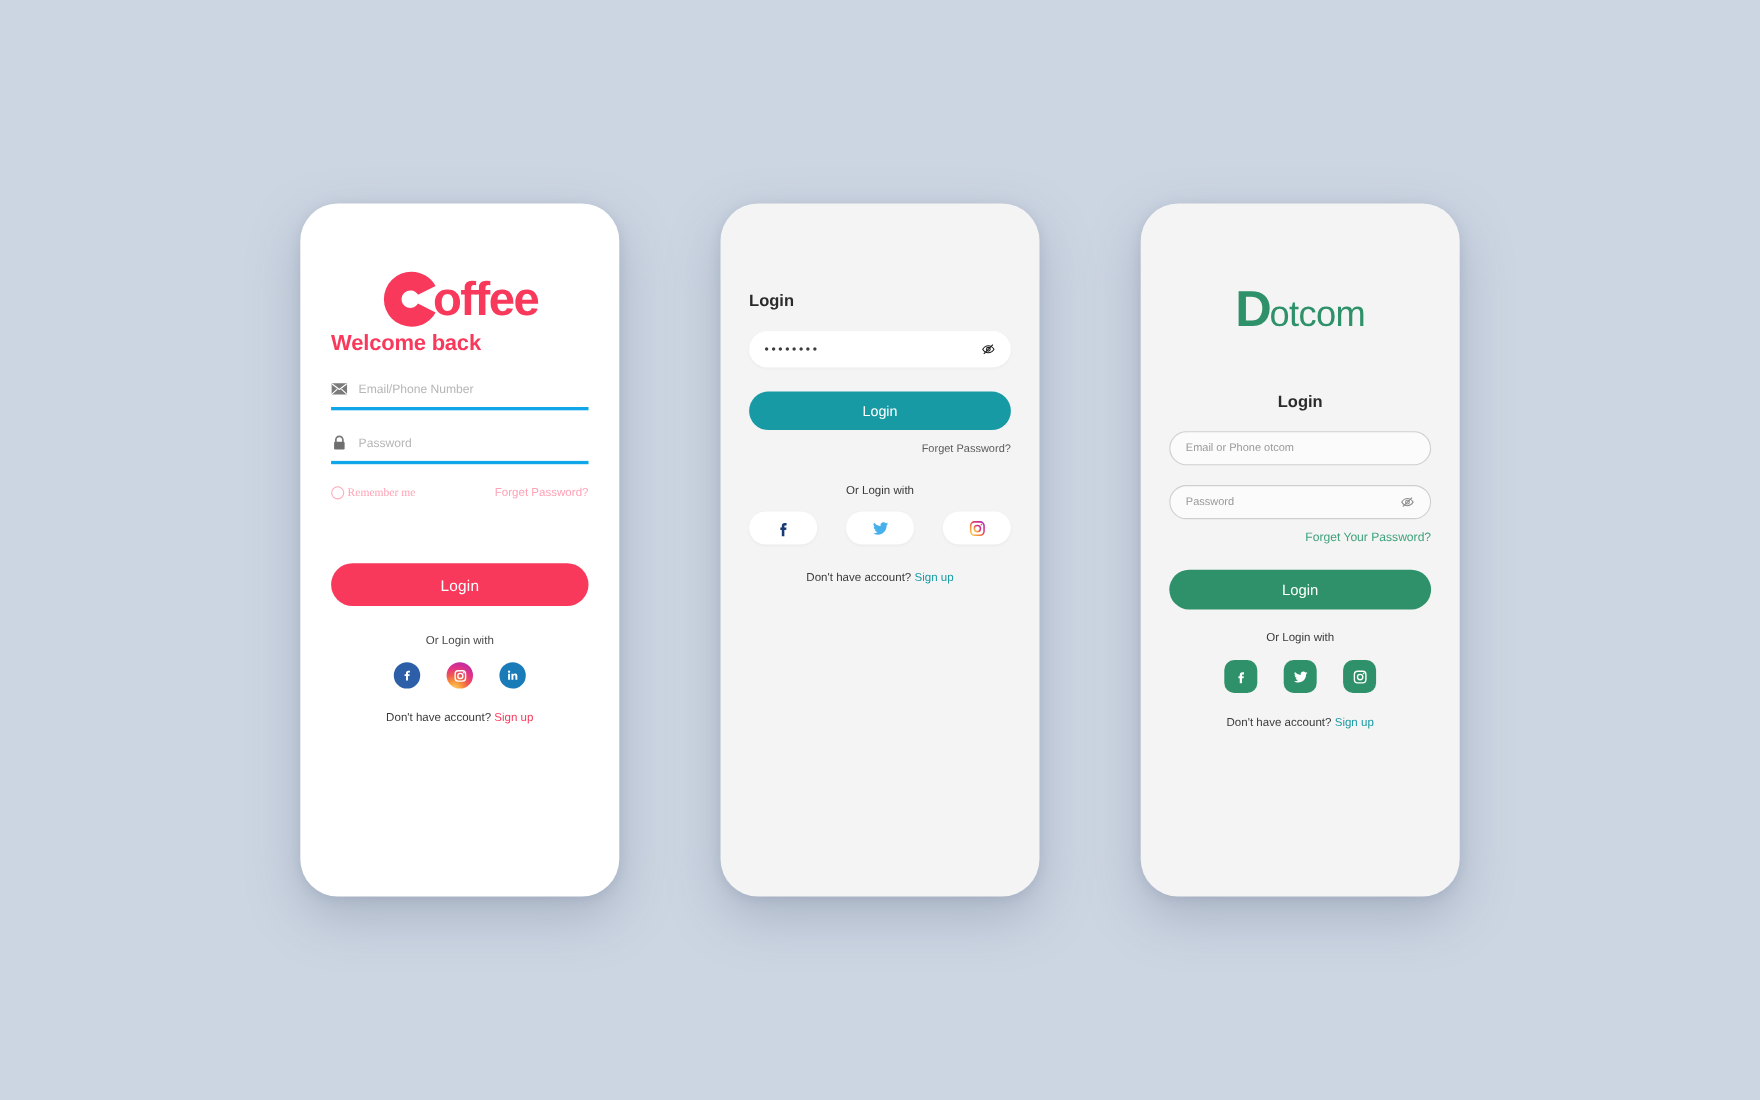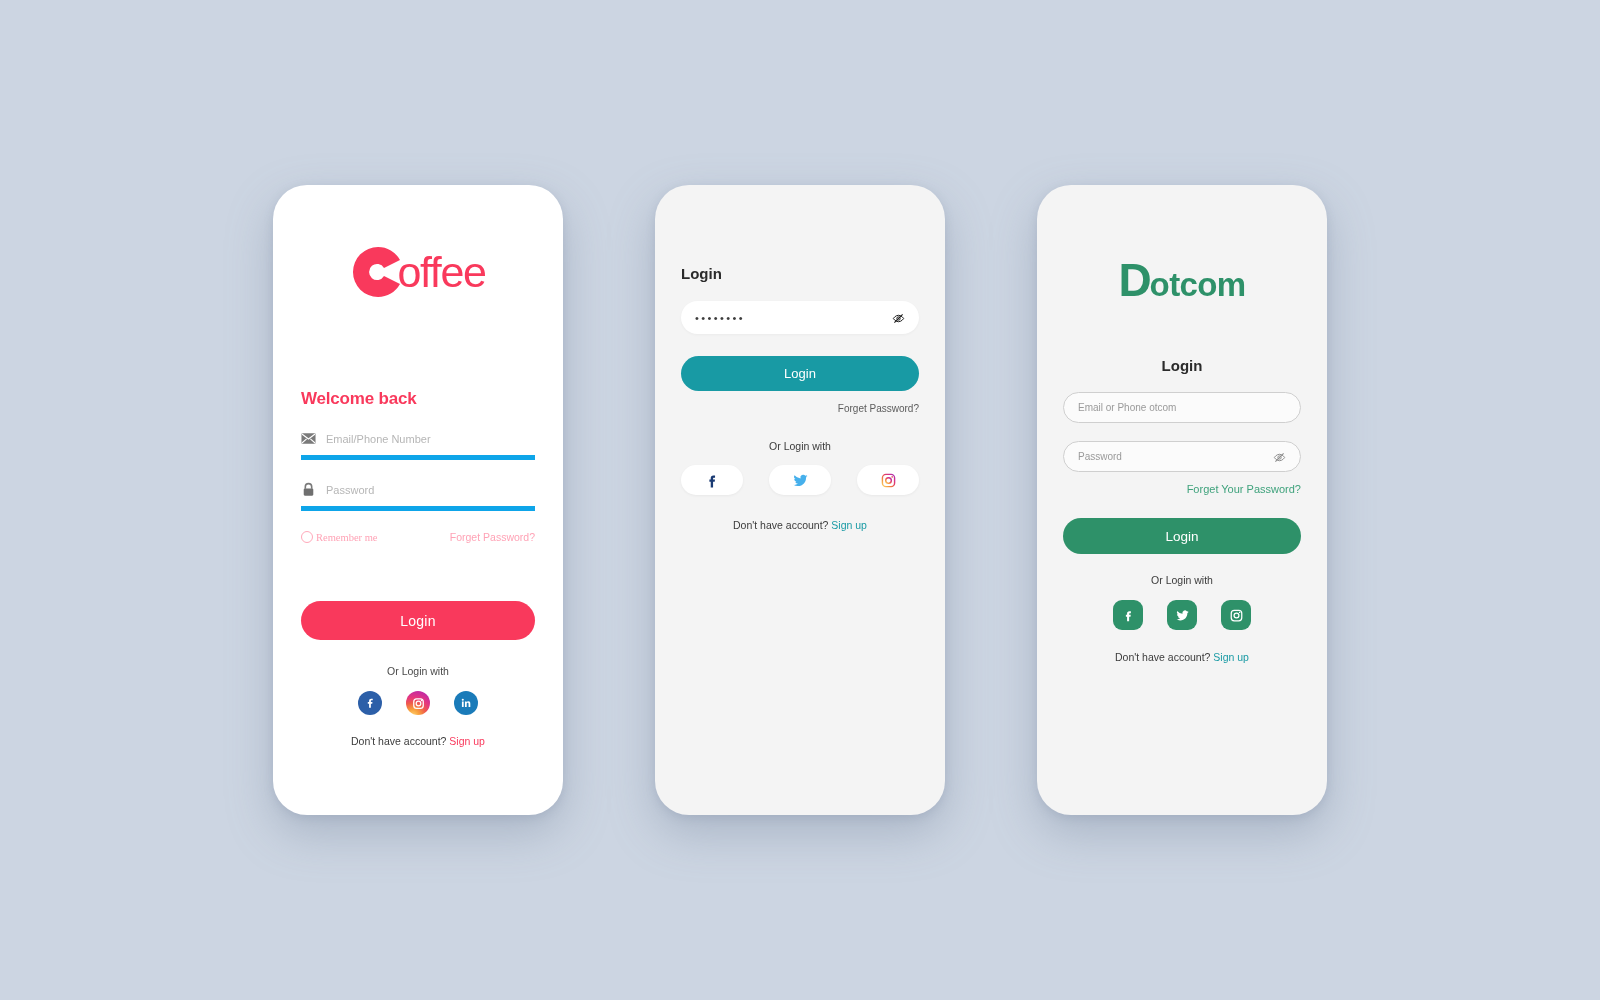--- a/index.html
+++ b/index.html
@@ -52,42 +52,41 @@
   }
   .coffee-c {
     position: relative;
     width: 54px;
     height: 54px;
     flex: 0 0 auto;
   }
   .coffee-c svg { display: block; }
   .coffee-word {
     font-size: 43px;
-    font-weight: 400;
+    font-weight: 700;
     color: #f9395c;
     letter-spacing: -1.4px;
     line-height: 1;
     margin-left: -8px;
     font-family: "Liberation Sans", sans-serif;
   }
 
   .p1-welcome {
-    margin-top: 88px;
-    font-size: 17px;
+    font-size: 20px;
     font-weight: 700;
     color: #f9395c;
     letter-spacing: -0.2px;
   }
 
   .p1-field {
     margin-top: 22px;
     display: flex;
     align-items: center;
     gap: 10px;
-    border-bottom: 5px solid #0ea5e9;
+    border-bottom: 3px solid #0ea5e9;
     padding-bottom: 9px;
   }
   .p1-field .fi { width: 15px; height: 15px; flex: 0 0 auto; display:block; }
   .p1-field .ftext {
     font-size: 11px;
     color: #b6b6b6;
   }
 
   .p1-row {
     margin-top: 20px;
@@ -240,21 +239,21 @@
   }
   .dot-d {
     font-size: 46px;
     font-weight: 700;
     color: #2e9169;
     line-height: 1;
     letter-spacing: -2px;
   }
   .dot-rest {
     font-size: 33px;
-    font-weight: 700;
+    font-weight: 400;
     color: #2e9169;
     line-height: 1;
     letter-spacing: -0.6px;
   }
 
   .p3-title {
     margin-top: 54px;
     text-align: center;
     font-size: 15px;
     font-weight: 700;

